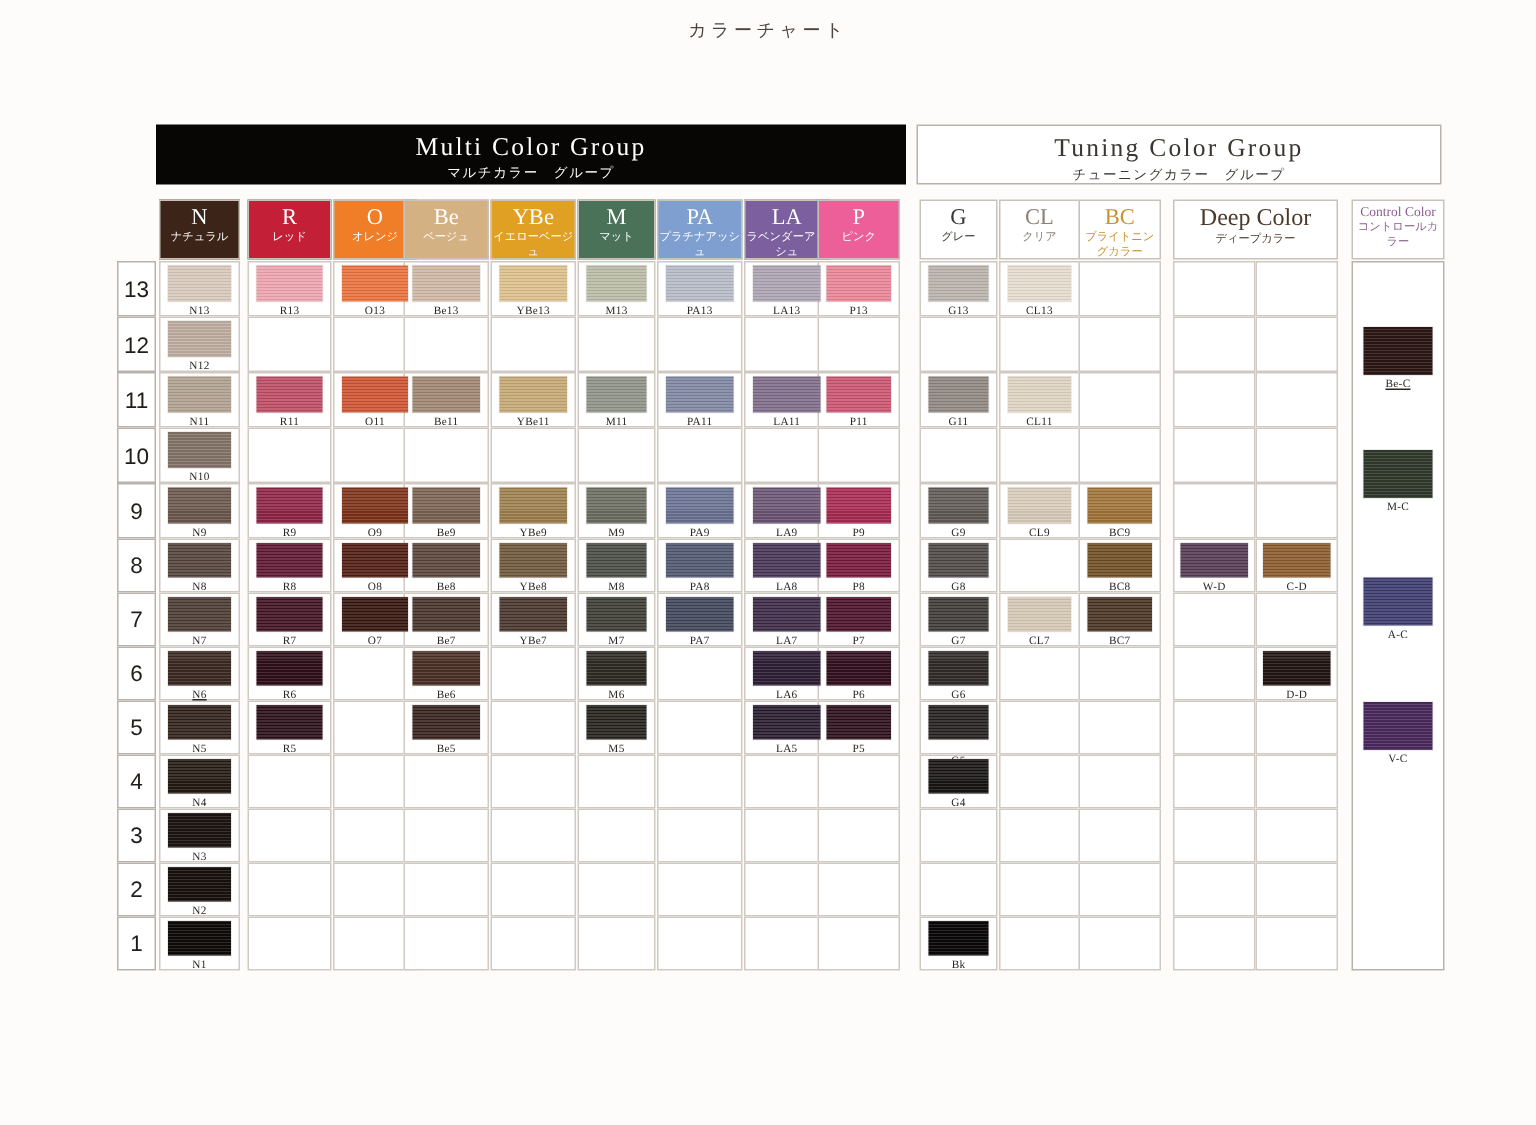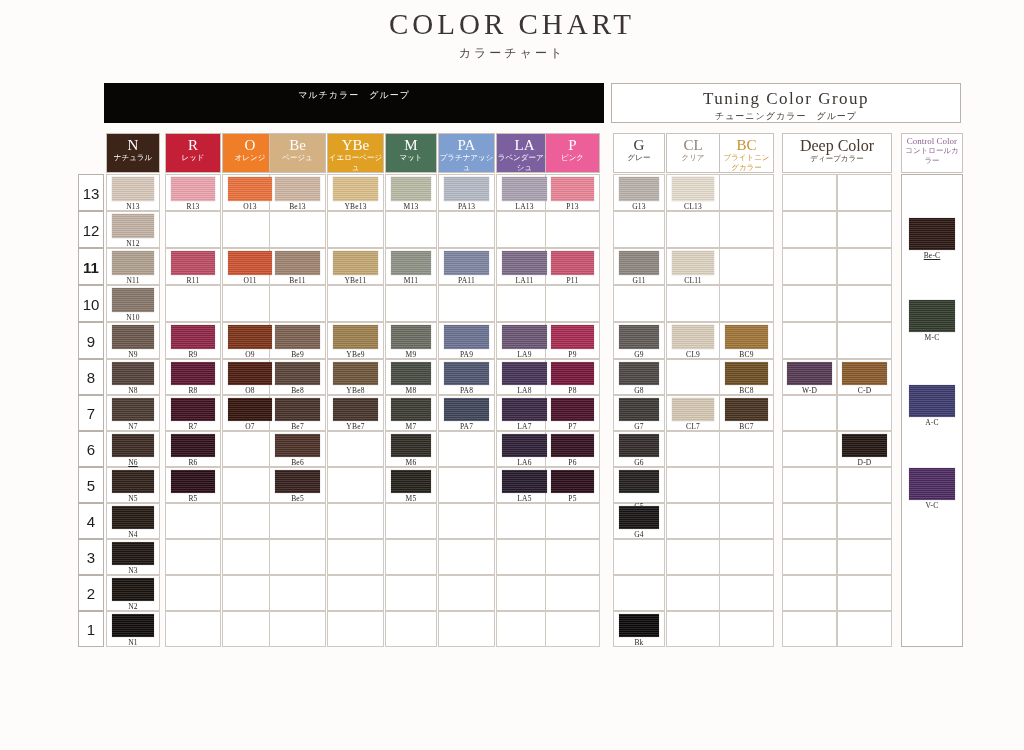--- a/index.html
+++ b/index.html
@@ -67,42 +67,42 @@
   .framebox{
     position:absolute;box-sizing:border-box;border:1px solid #b9b2ab;background:#fff;
   }
 </style>
 </head>
 <body>
 
 <div id="chart-root">
 
   <div class="title-block">
-    <div class="title-main">COLOR CHART</div>
     <div class="title-sub">カラーチャート</div>
   </div>
 
   <div class="banner" id="banner-multi">
+    <div class="b-main">Multi Color Group</div>
     <div class="b-sub">マルチカラー　グループ</div>
   </div>
 
   <div class="banner" id="banner-tuning">
     <div class="b-main">Tuning Color Group</div>
     <div class="b-sub">チューニングカラー　グループ</div>
   </div>
 
   <div class="gridwrap" id="grid">
       <div class="numcell" style="left: 78px; top: 174px; width: 26px; height: 37px; line-height: 37px;">
         <span style="line-height: 37px;">13</span>
       </div>
       <div class="numcell" style="left: 78px; top: 211px; width: 26px; height: 37px; line-height: 37px;">
         <span style="line-height: 37px;">12</span>
       </div>
       <div class="numcell" style="left: 78px; top: 248px; width: 26px; height: 37px; line-height: 37px;">
-        <span style="line-height: 37px; font-weight: bold;">11</span>
+        <span style="line-height: 37px;">11</span>
       </div>
       <div class="numcell" style="left: 78px; top: 285px; width: 26px; height: 37px; line-height: 37px;">
         <span style="line-height: 37px;">10</span>
       </div>
       <div class="numcell" style="left: 78px; top: 322px; width: 26px; height: 37px; line-height: 37px;">
         <span style="line-height: 37px;">9</span>
       </div>
       <div class="numcell" style="left: 78px; top: 359px; width: 26px; height: 36px; line-height: 36px;">
         <span style="line-height: 36px;">8</span>
       </div>

